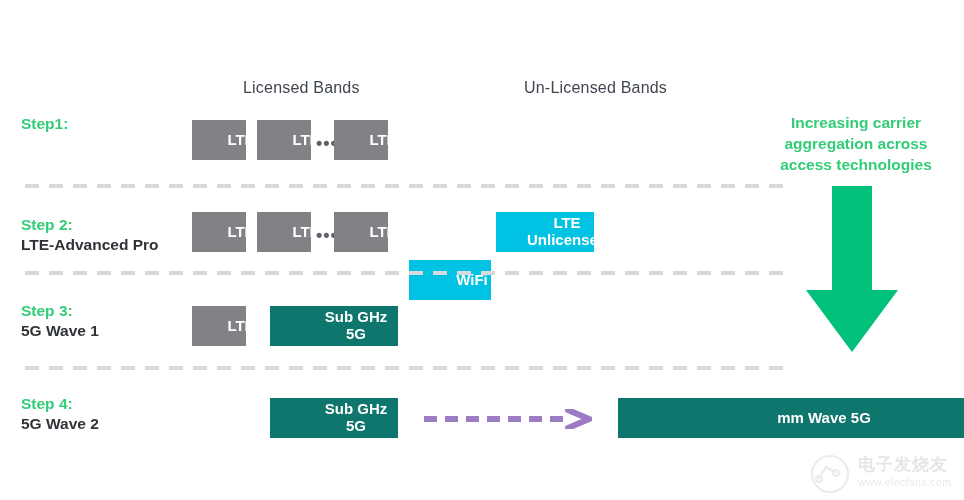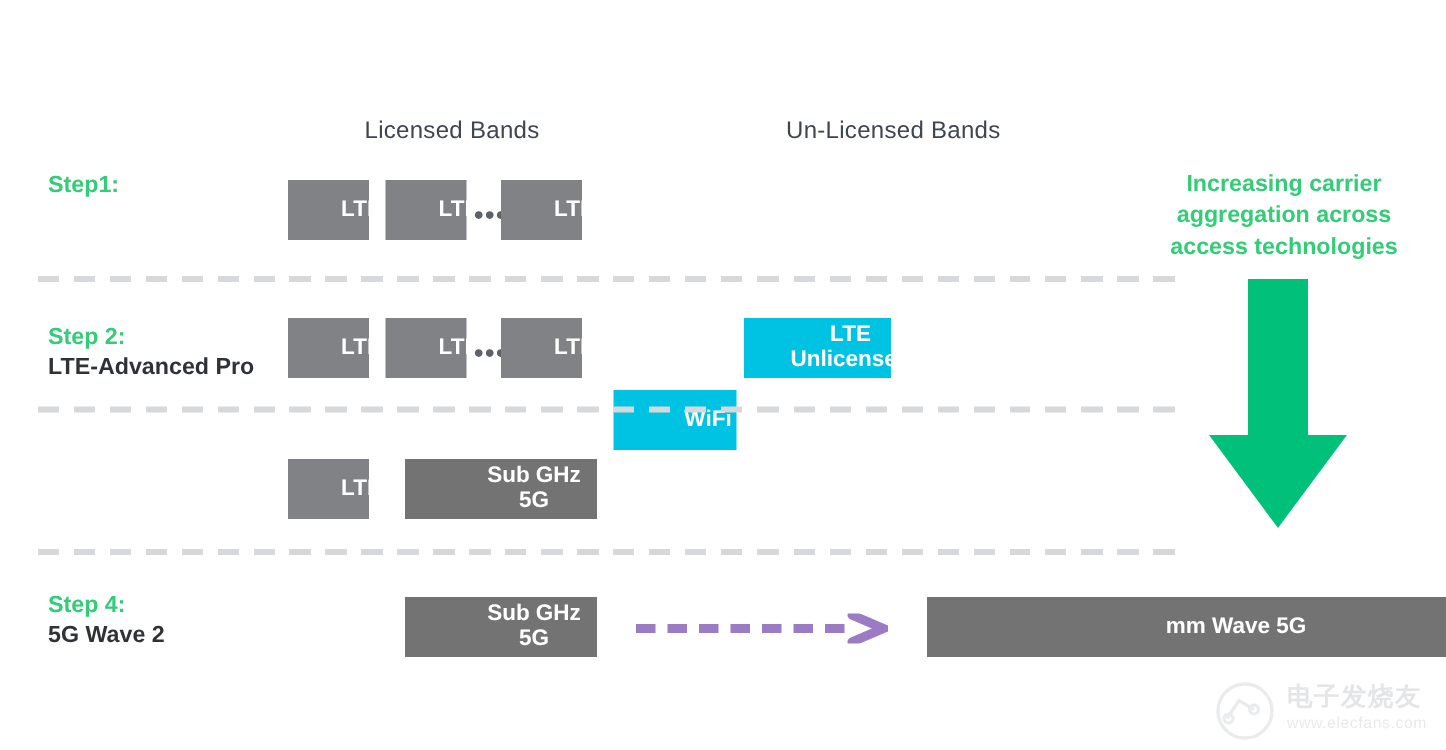--- a/index.html
+++ b/index.html
@@ -25,21 +25,21 @@
     color: #3f4650;
     letter-spacing: 0.2px;
     white-space: nowrap;
   }
   #hdr-licensed   { left: 243px; top: 79px; }
   #hdr-unlicensed { left: 524px; top: 79px; }
 
   
   .step-label {
     position: absolute;
-    left: 32px;
+    left: 21px;
     white-space: nowrap;
     line-height: 1.28;
   }
   .step-label .step-top {
     display: block;
     color: #33cc77;
     font-size: 15.5px;
     font-weight: 700;
   }
   .step-label .step-sub {
@@ -62,21 +62,21 @@
     text-align: center;
     color: #ffffff;
     font-weight: 700;
     font-size: 15px;
     line-height: 1.12;
     box-sizing: border-box;
     padding-left: 44px;
   }
   .box.gray   { background: #808285; }
   .box.cyan   { background: #00c3e3; }
-  .box.purple { background: #737373; }
+  .box.purple { background: #0f766e; }
 
   .ellipsis {
     position: absolute;
     color: #5d6268;
     font-size: 18px;
     font-weight: 700;
     letter-spacing: 1px;
     line-height: 1;
   }
 
@@ -213,20 +213,24 @@
   <div class="box cyan" id="box-r2-wifi">WiFi</div>
   <div class="box cyan" id="box-r2-lteu">
     <span>
       <span>LTE</span><br>
       <span>Unlicensed</span>
     </span>
   </div>
 
   <div class="separator" id="sep-2"></div>
 
+  <div class="step-label" id="step-3">
+    <span class="step-top">Step 3:</span>
+    <span class="step-sub">5G Wave  1</span>
+  </div>
 
   <div class="box gray" id="box-r3-lte">LTE</div>
   <div class="box purple" id="box-r3-subghz">Sub GHz 5G</div>
 
   <div class="separator" id="sep-3"></div>
 
   <div class="step-label" id="step-4">
     <span class="step-top">Step 4:</span>
     <span class="step-sub">5G Wave 2</span>
   </div>

